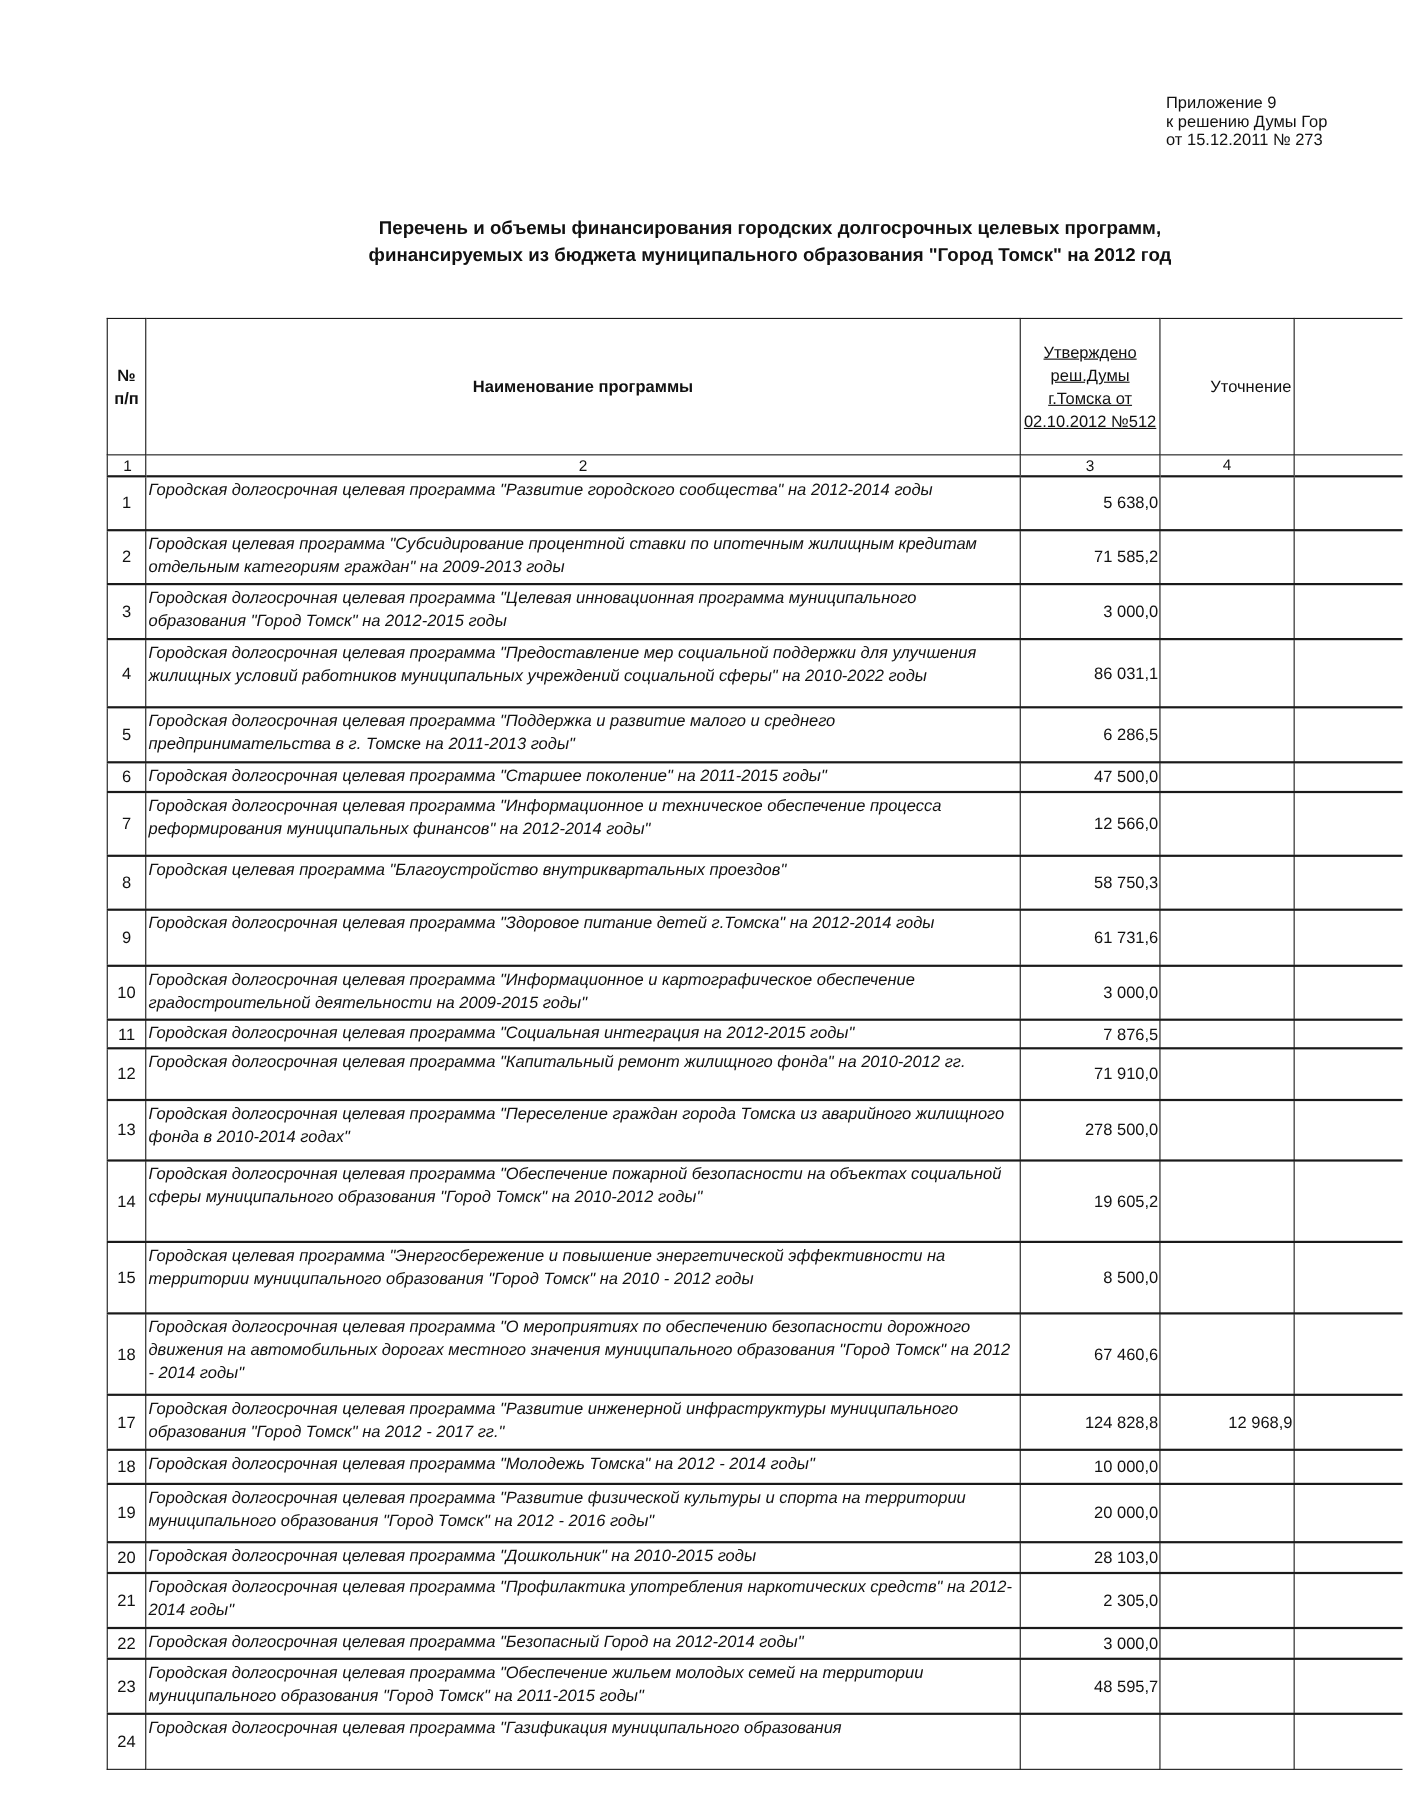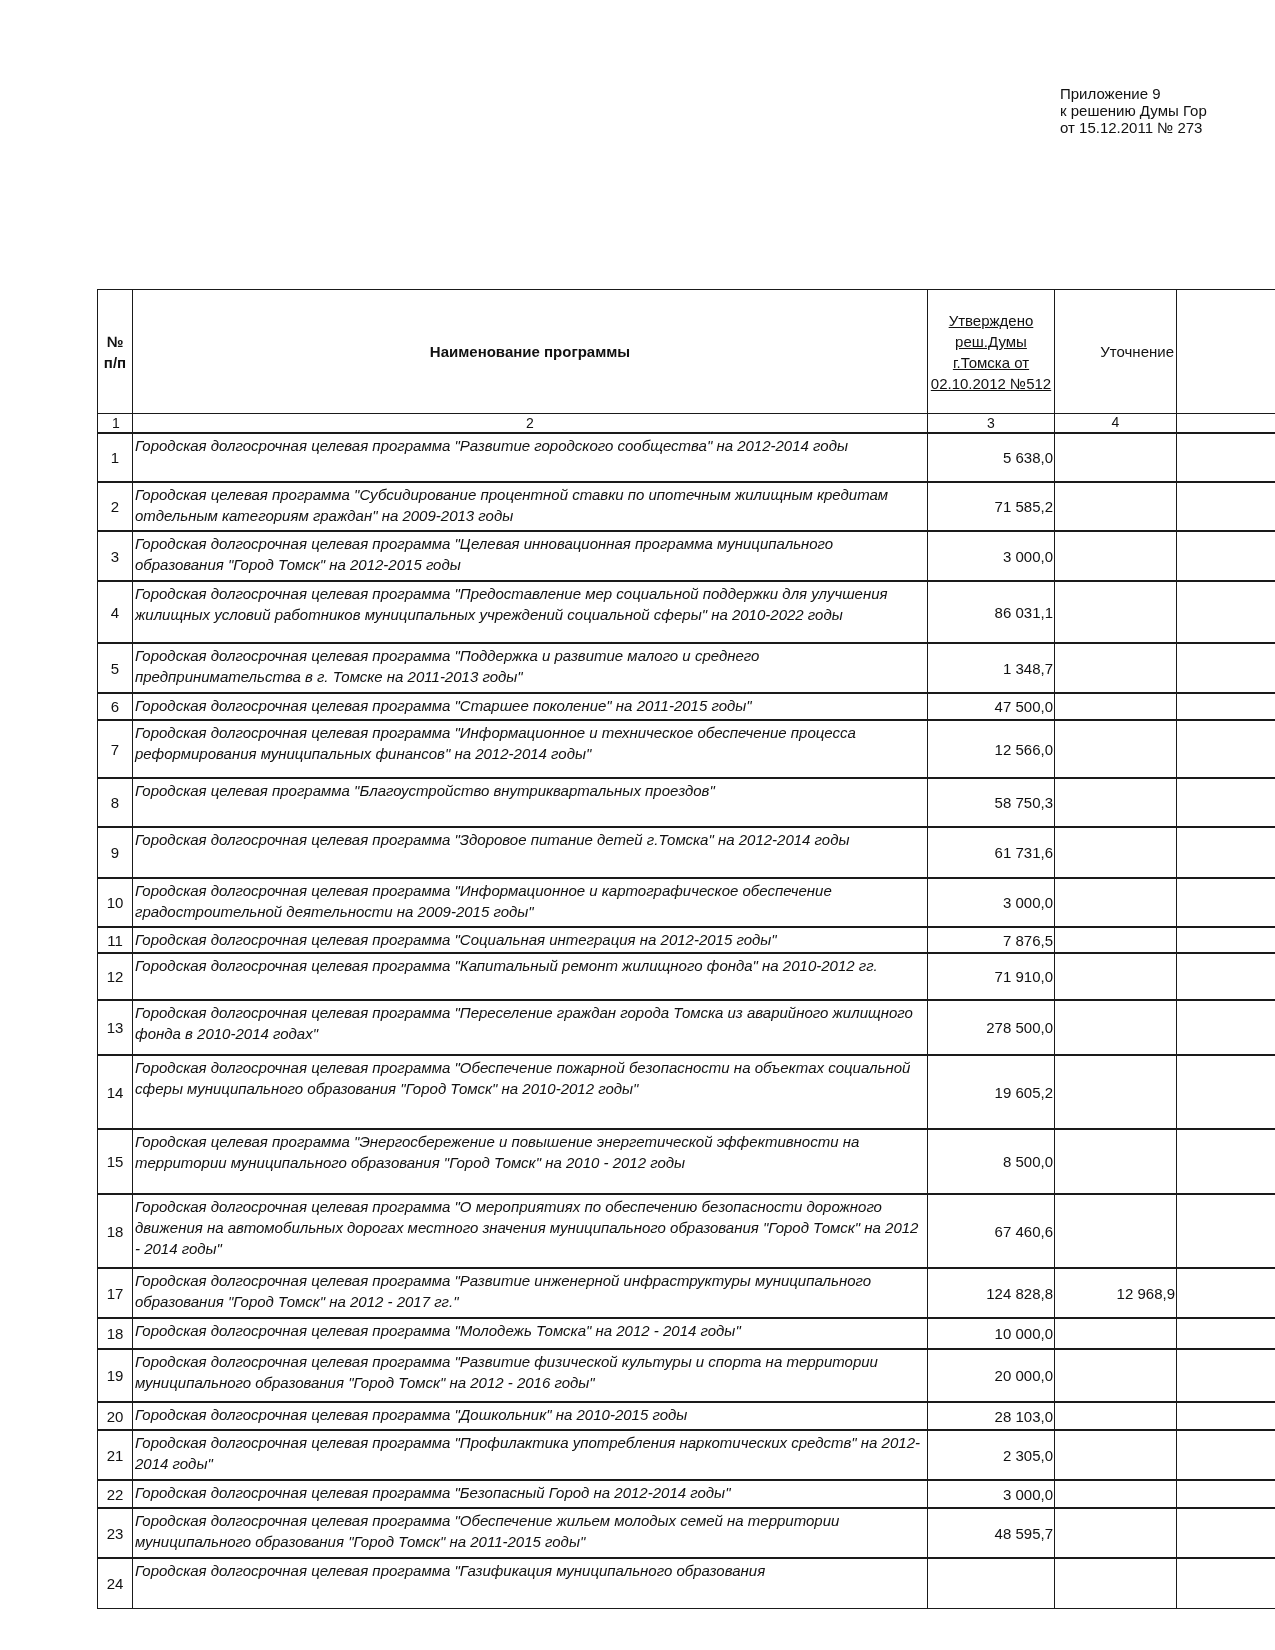--- a/index.html
+++ b/index.html
@@ -45,20 +45,22 @@
 </head>
 <body>
 
 <div class="appendix">
   <div>Приложение 9</div>
   <div>к решению Думы Гор</div>
   <div>от 15.12.2011 № 273</div>
 </div>
 
 <div class="title">
+  <div>Перечень и объемы финансирования городских долгосрочных целевых программ,</div>
+  <div>финансируемых из бюджета муниципального образования "Город Томск" на 2012 год</div>
 </div>
 
 <table class="prog">
   <thead>
     <tr class="hdr">
       <th class="c-num">№ п/п</th>
       <th class="c-name">Наименование программы</th>
       <th class="c-val">Утверждено реш.Думы г.Томска от 02.10.2012 №512</th>
       <th class="c-adj">Уточнение</th>
       <th class="c-extra"></th>
@@ -96,21 +98,21 @@
       <tr style="height: 62px;">
         <td class="c-num">4</td>
         <td class="c-name">Городская долгосрочная целевая программа  "Предоставление мер социальной поддержки для улучшения жилищных условий работников муниципальных учреждений социальной сферы" на 2010-2022 годы</td>
         <td class="c-val">86 031,1</td>
         <td class="c-adj"></td>
         <td class="c-extra"></td>
       </tr>
       <tr style="height: 50px;">
         <td class="c-num">5</td>
         <td class="c-name">Городская долгосрочная целевая программа "Поддержка и развитие малого и среднего предпринимательства в г. Томске на 2011-2013 годы"</td>
-        <td class="c-val">1 348,7</td>
+        <td class="c-val">6 286,5</td>
         <td class="c-adj"></td>
         <td class="c-extra"></td>
       </tr>
       <tr style="height: 27px;">
         <td class="c-num">6</td>
         <td class="c-name">Городская долгосрочная целевая программа "Старшее поколение" на 2011-2015 годы"</td>
         <td class="c-val">47 500,0</td>
         <td class="c-adj"></td>
         <td class="c-extra"></td>
       </tr>

